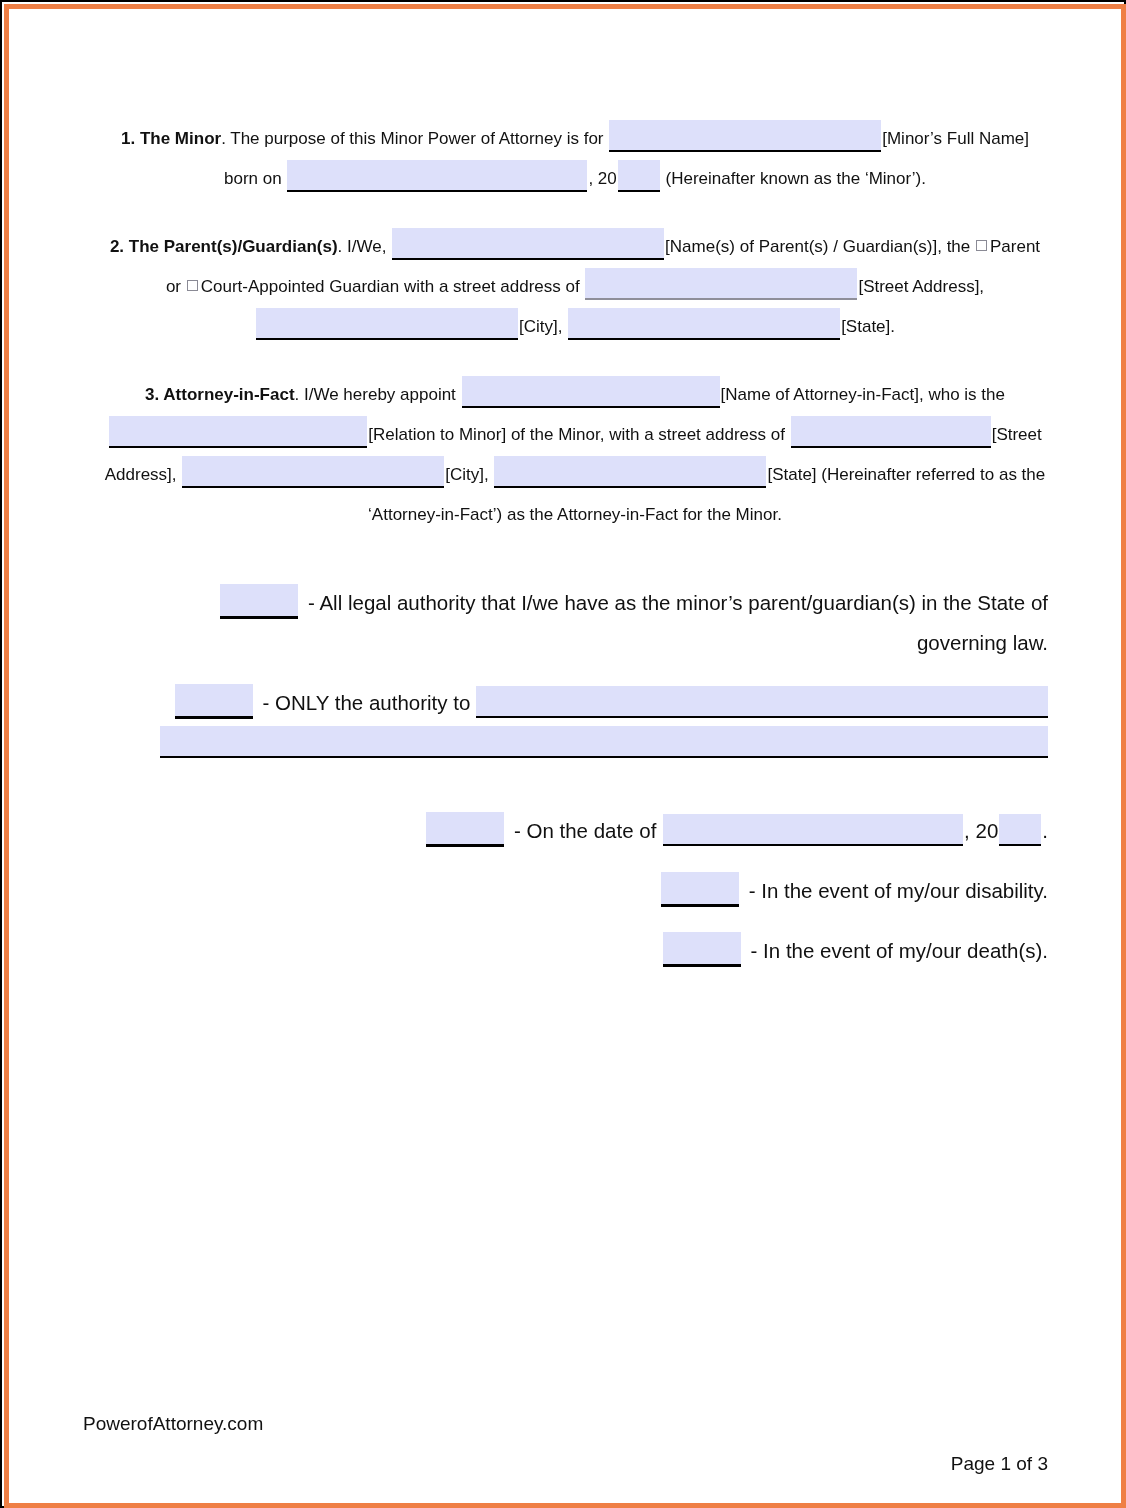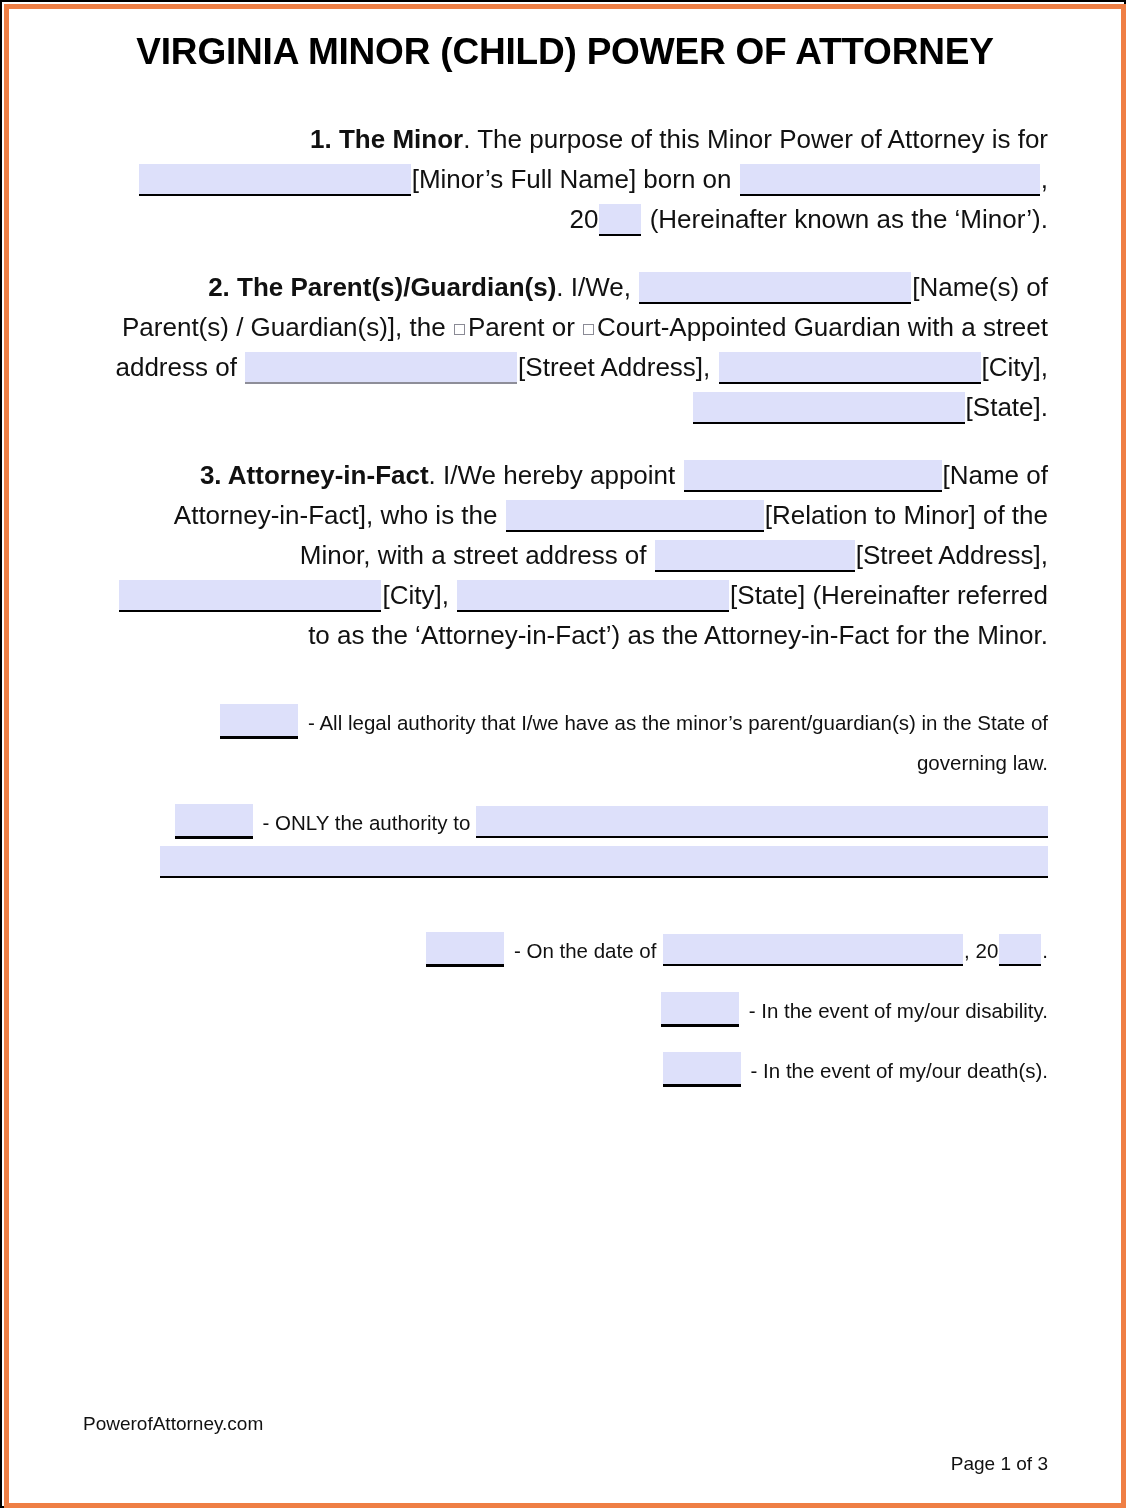--- a/index.html
+++ b/index.html
@@ -61,24 +61,24 @@
   .content {
     position: absolute;
     left: 74px;
     top: 110px;
     width: 965px;
   }
 
   .section { margin-bottom: 0; }
 
   .para {
-    font-size: 26px;
+    font-size: 17px;
     line-height: 40px;
     color: #111111;
-    text-align: right;
+    text-align: center;
     margin-left: 19px;
   }
   .para b { font-weight: bold; }
   .ital { font-style: italic; }
 
   
   .blank {
     display: inline-block;
     background: #dde0fa;
     border-bottom: 2.5px solid #000000;
@@ -152,21 +152,20 @@
   .spacer-lg { height: 28px; }
   .spacer-md { height: 20px; }
 </style>
 </head>
 <body>
 
 <div class="page-frame">
   <div class="page-inner">
     <div class="page-body">
 
-      <div class="doc-title">VIRGINIA MINOR (CHILD) POWER OF ATTORNEY</div>
 
       <div class="content">
 
         <div class="section">
           <div class="para"><b>1. The Minor</b><span>. The purpose of this Minor Power of Attorney is for </span><span class="blank w-st"></span><span>[Minor’s Full Name] born on </span><span class="blank w-long"></span><span>, 20</span><span class="blank w-yr"></span><span> (Hereinafter known as the ‘Minor’).</span></div>
         </div>
 
         <div class="spacer-lg"></div>
 
         <div class="section">

